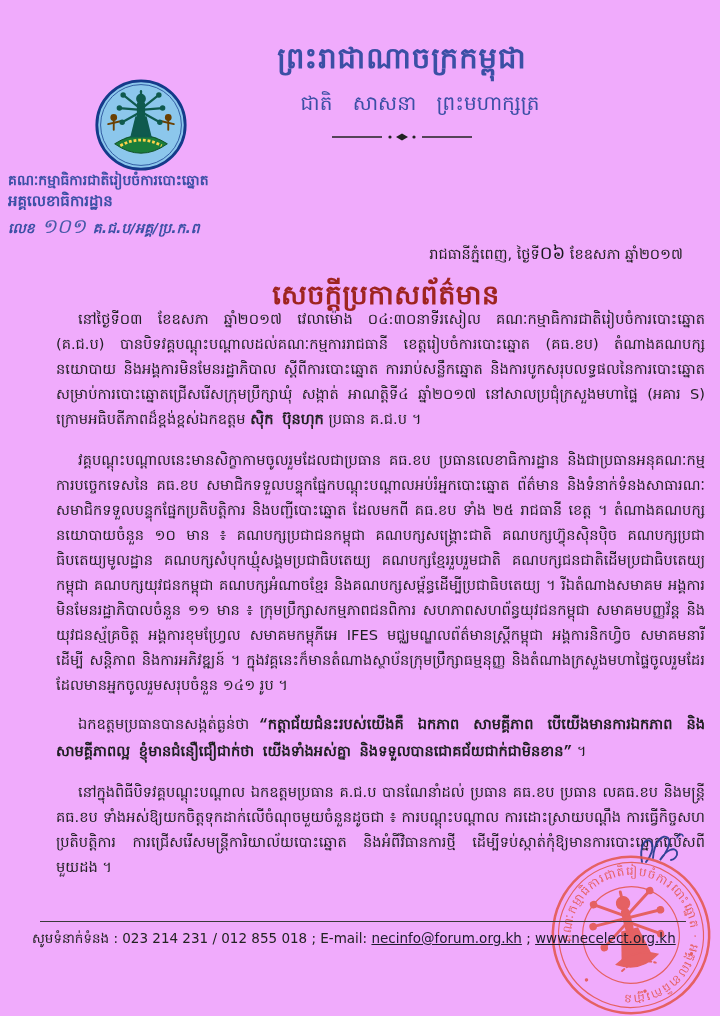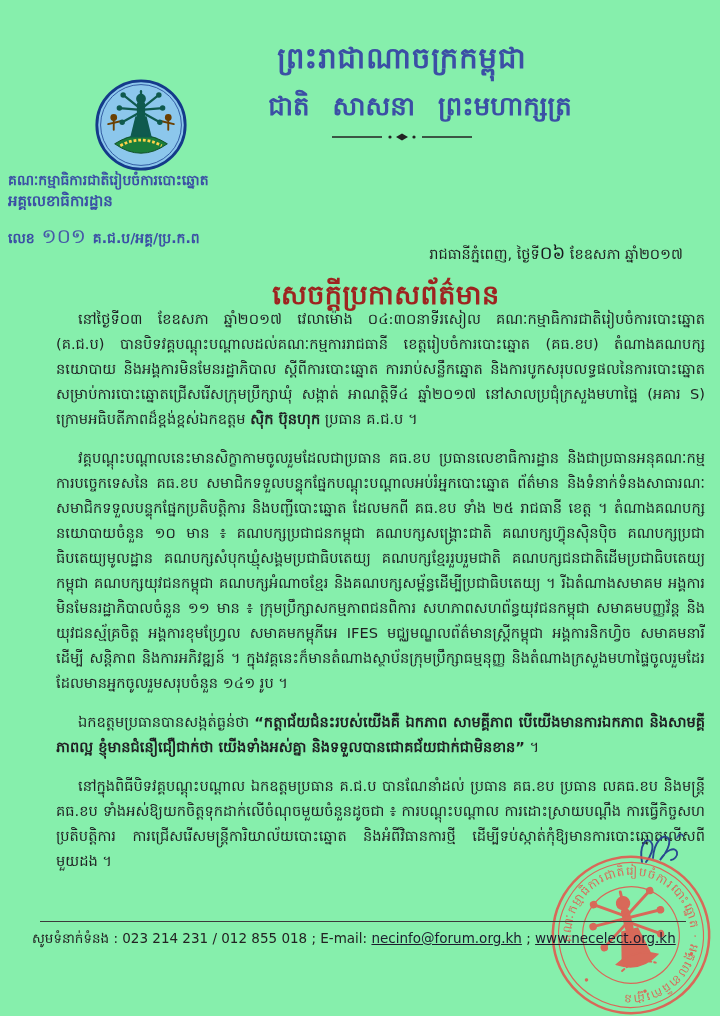--- a/index.html
+++ b/index.html
@@ -1,47 +1,47 @@
 <!DOCTYPE html>
 <html><head>
 <meta charset="utf-8">
 <style>
   html,body{margin:0;padding:0;background:#e9e9e9;}
   .page{
     position:relative;width:720px;height:1016px;margin:0 auto;
-    background:#86efac;overflow:hidden;
+    background:#f0abfc;overflow:hidden;
     font-family:"DejaVu Sans","Liberation Sans",sans-serif;
     color:#222;
   }
   
   .kingdom{
     position:absolute;top:40px;left:0;width:100%;box-sizing:border-box;
     padding-left:84px;text-align:center;
     font-size:29px;font-weight:bold;color:#3b4fa5;letter-spacing:1px;
   }
   .motto{
     position:absolute;top:90px;left:0;width:100%;box-sizing:border-box;
     padding-left:120px;text-align:center;
-    font-size:26px;font-weight:bold;color:#3b4fa5;word-spacing:14px;
+    font-size:20px;font-weight:normal;color:#3b4fa5;word-spacing:14px;
   }
   .divider{
     position:absolute;top:126px;left:0;width:100%;box-sizing:border-box;
     padding-left:84px;text-align:center;
   }
   .divider svg{vertical-align:middle;}
   
   .logo{position:absolute;top:78px;left:94px;width:94px;height:94px;}
   
   .letterhead{
     position:absolute;top:170px;left:8px;width:276px;text-align:left;
     color:#3b4fa5;font-weight:bold;line-height:21px;
   }
   .lh-org{font-size:14px;}
   .lh-unit{font-size:15px;}
-  .lh-ref{font-size:14px;margin-top:14px;}
+  .lh-ref{font-size:14px;margin-top:4px;font-style:italic;}
   .lh-ref .ref-number{
     font-size:20px;font-weight:normal;font-family:"DejaVu Serif","Liberation Serif",serif;
     color:#4659a8;padding:0 2px;
   }
   
   .dateline{
     position:absolute;top:241px;right:37px;font-size:14.5px;color:#1e1e1e;
   }
   .dateline .date-number{
     font-size:18px;font-family:"DejaVu Serif","Liberation Serif",serif;color:#16161c;
@@ -51,21 +51,21 @@
     position:absolute;top:262px;left:0;width:100%;box-sizing:border-box;
     padding-left:20px;text-align:center;margin:16px;
     font-size:27px;font-weight:bold;color:#9e2420;letter-spacing:.5px;
   }
   
   .body-text{
     position:absolute;top:306px;left:56px;right:15px;
     font-size:14.6px;line-height:25px;text-align:justify;color:#1f1f22;
   }
   .body-text p{margin:0 0 14px 0;text-indent:22px;}
-  .body-text strong{font-weight:bold;}
+  .body-text strong{font-weight:bold;font-family:Liberation Mono, monospace;}
   
   .signature{position:absolute;top:830px;left:636px;width:52px;height:40px;}
   .stamp{position:absolute;top:852px;left:545px;width:172px;height:166px;opacity:.88;}
   
   .footer-rule{
     position:absolute;top:921px;left:40px;width:646px;height:0;
     border-top:1.6px solid #3a3a3a;
   }
   .footer{
     position:absolute;top:930px;left:32px;font-size:13.5px;color:#222;

